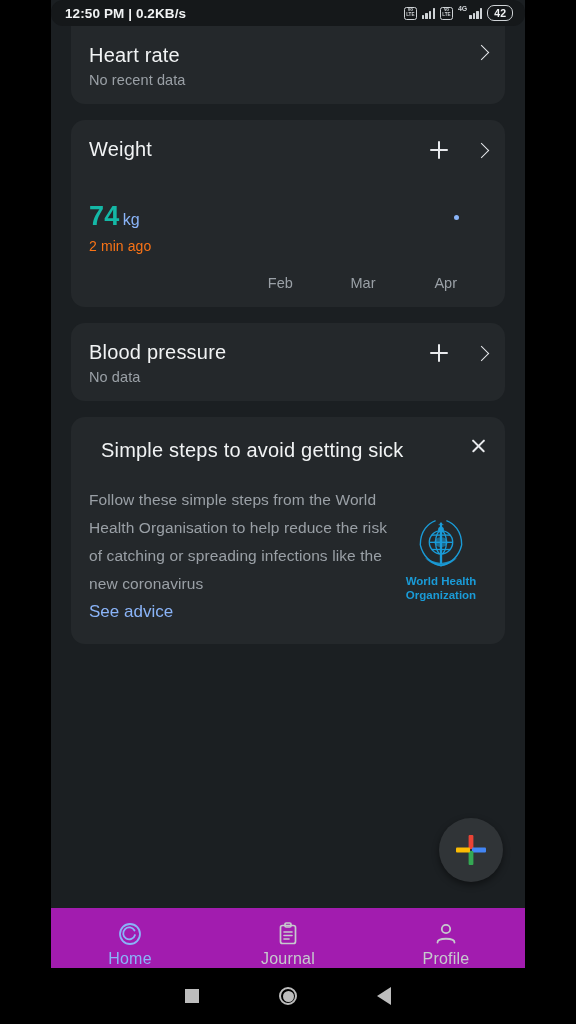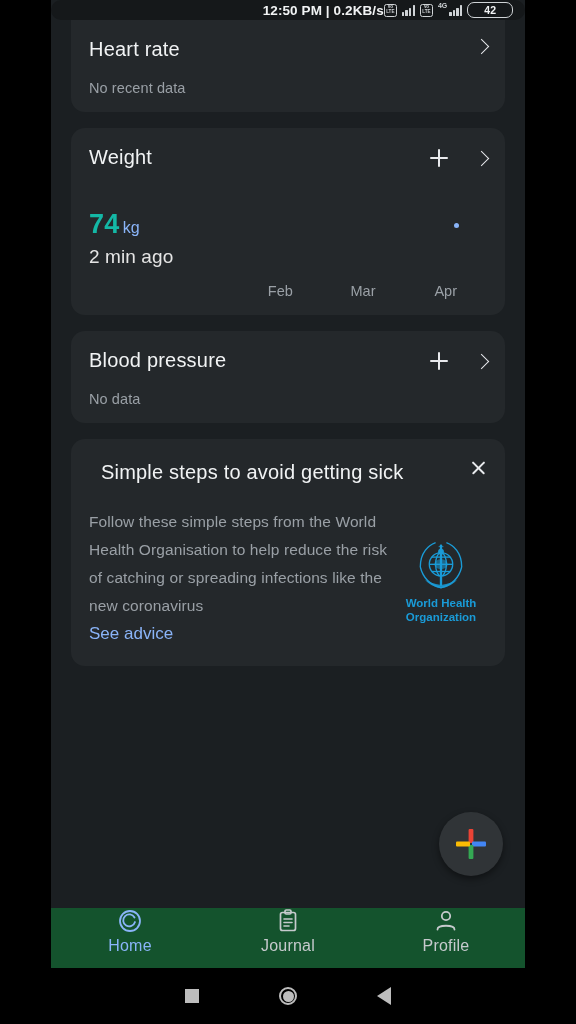--- a/index.html
+++ b/index.html
@@ -6,54 +6,54 @@
   html,body { width:576px; height:1024px; background:#000; overflow:hidden; }
   body { font-family:"Liberation Sans", sans-serif; -webkit-font-smoothing:antialiased; }
 
   .phone {
     position:absolute; left:51px; top:0; width:474px; height:968px;
     background:#1b1f22; overflow:hidden;
   }
 
   
   .statusbar {
-    height:20px; display:flex; align-items:center;
-    justify-content:flex-end; padding:0 12px 0 14px;
+    height:26px; display:flex; align-items:center;
+    justify-content:space-between; padding:0 12px 0 14px;
     background:#15181a;
     border-radius:12px;
   }
   .sb-left { font-size:13.5px; font-weight:bold; color:#f1f3f4; letter-spacing:.1px; }
   .sb-right { display:flex; align-items:center; gap:5px; }
   .volte {
     width:13px;height:13px;border:1.4px solid #cfd3d6;border-radius:2.5px;
     display:flex;flex-direction:column;align-items:center;justify-content:center;
     font-size:4.6px;line-height:4.6px;color:#cfd3d6;font-weight:bold;
   }
   .bars { display:flex; align-items:flex-end; gap:1.3px; height:12px; }
   .bars i { display:block; width:2.3px; background:#cfd3d6; border-radius:.5px; }
   .bars i:nth-child(1){height:4px;} .bars i:nth-child(2){height:6px;}
   .bars i:nth-child(3){height:8.5px;} .bars i:nth-child(4){height:11px;}
   .fourg { font-size:7px; color:#cfd3d6; font-weight:bold; align-self:flex-start; margin-right:-3px; }
   .batt {
-    border:1.5px solid #cfd3d6; border-radius:7px; padding:0 16px;
+    border:1.5px solid #cfd3d6; border-radius:7px; padding:0 6px;
     font-size:10.5px; color:#f1f3f4; line-height:14px; font-weight:bold;
   }
 
   
   .scroll { position:relative; height:880px; padding:0 20px; }
 
   .card {
     background:#24282b; border-radius:14px; margin-bottom:16px;
     position:relative; padding:18px 18px 16px 18px;
   }
   .card.clipped { border-radius:0 0 14px 14px; margin-top:0; }
 
   .card-head { display:flex; align-items:flex-start; }
   .card-title { font-size:20px; color:#f1f3f4; font-weight:normal; flex:1; letter-spacing:.2px; }
-  .card-sub { font-size:14.5px; color:#9aa0a6; margin-top:19px; letter-spacing:.1px; }
+  .card-sub { font-size:14.5px; color:#9aa0a6; margin-top:5px; letter-spacing:.1px; }
 
   .hdr-actions { display:flex; align-items:center; gap:28px; padding-top:3px; }
   .ic-plus {
     width:18px;height:18px;position:relative;cursor:pointer;
   }
   .ic-plus::before,.ic-plus::after{
     content:"";position:absolute;background:#e8eaed;border-radius:1px;
   }
   .ic-plus::before{left:0;top:8px;width:18px;height:1.8px;}
   .ic-plus::after{top:0;left:8px;height:18px;width:1.8px;}
@@ -62,21 +62,21 @@
   .ic-close { width:17px;height:17px;position:relative;cursor:pointer;flex:none; }
   .ic-close::before,.ic-close::after{
     content:"";position:absolute;left:0;top:8px;width:17px;height:1.7px;background:#e8eaed;border-radius:1px;}
   .ic-close::before{transform:rotate(45deg);} .ic-close::after{transform:rotate(-45deg);}
 
   
   .weight-body { position:relative; height:116px; margin-top:14px; }
   .w-value { position:absolute; left:0; top:26px; }
   .w-num { font-size:27px; color:#14b8a6; font-weight:bold; letter-spacing:.3px; }
   .w-unit { font-size:16px; color:#8ab4f8; margin-left:3px; }
-  .w-ago { font-size:19px; color:#e5e5e5; margin-top:6px; letter-spacing:.1px; }
+  .w-ago { font-size:14px; color:#f97316; margin-top:6px; letter-spacing:.1px; }
   .w-plot { position:absolute; left:150px; right:0; top:0; bottom:0; }
   .w-dot { position:absolute; width:5px;height:5px;border-radius:50%;background:#8ab4f8; }
   .w-axis { position:absolute; bottom:0; left:0; right:0; display:flex; }
   .w-axis span { flex:1; text-align:center; font-size:14.5px; color:#9aa0a6; }
 
   
   .who-title { font-size:20px; color:#f1f3f4; line-height:27px; flex:1; padding-right:10px; letter-spacing:.2px;margin-left:12px; }
   .who-row { display:flex; margin-top:22px; }
   .who-text { font-size:15.5px; color:#9aa0a6; line-height:28px; flex:1; letter-spacing:.1px; }
   .who-logo { width:92px; flex:none; display:flex; flex-direction:column;
@@ -88,21 +88,21 @@
   
   .fab {
     position:absolute; right:22px; bottom:24px; width:64px; height:64px;
     border-radius:50%; background:#303437; display:flex; align-items:center;
     justify-content:center; box-shadow:0 3px 7px rgba(0,0,0,.45); cursor:pointer;
   }
 
   
   .bottomnav {
     position:absolute; left:0; bottom:0; width:474px; height:60px;
-    background:#14532d; display:flex; align-items:flex-start;
+    background:#a21caf; display:flex; align-items:flex-end;
   }
   .nav-item { flex:1; display:flex; flex-direction:column; align-items:center; gap:3px; cursor:pointer; }
   .nav-label { font-size:16px; color:#c6cacd; letter-spacing:.2px; }
   .nav-item.active .nav-label { color:#8ab4f8; }
 
   
   .sysbar { position:absolute; left:0; bottom:0; width:576px; height:56px;
             background:#000; display:flex; align-items:center; justify-content:center; gap:0; }
   .sysbar > div { width:96px; display:flex; align-items:center; justify-content:center; cursor:pointer; }
   .sq { width:14px;height:14px;background:#bdbdbd; }

